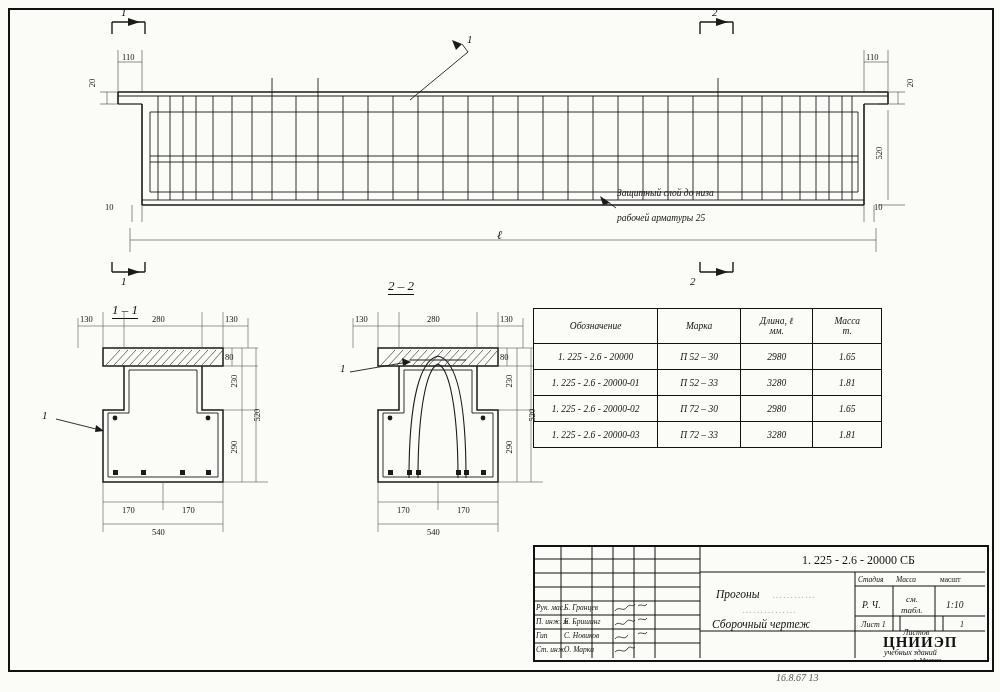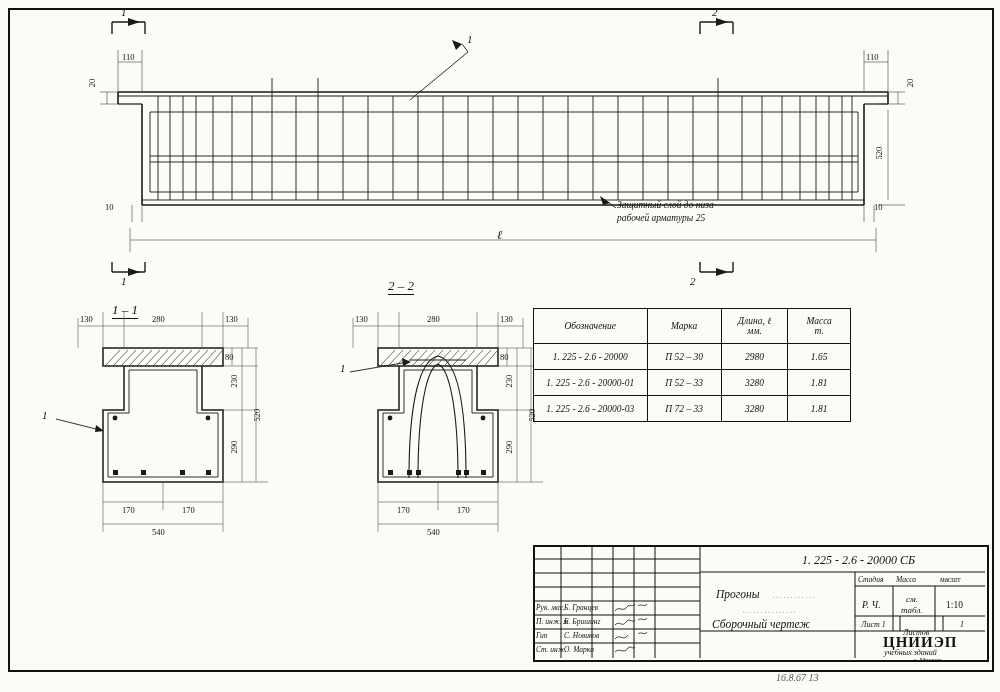--- a/index.html
+++ b/index.html
@@ -169,21 +169,21 @@
   <div class="dim" style="left:105px;top:202px;">10</div>
   <div class="dim" style="left:874px;top:202px;">10</div>
   <div class="dim txt-i" style="left:497px;top:228px;font-size:12px;">ℓ</div>
 
   <div class="txt txt-i" style="left:467px;top:33px;font-size:11px;">1</div>
   <div class="txt txt-i" style="left:121px;top:6px;font-size:11px;">1</div>
   <div class="txt txt-i" style="left:121px;top:275px;font-size:11px;">1</div>
   <div class="txt txt-i" style="left:712px;top:6px;font-size:11px;">2</div>
   <div class="txt txt-i" style="left:690px;top:275px;font-size:11px;">2</div>
 
-  <div class="txt txt-i" style="left:617px;top:200px;font-size:9.5px;">Защитный слой до низа</div>
+  <div class="txt txt-i" style="left:617px;top:188px;font-size:9.5px;">Защитный слой до низа</div>
   <div class="txt txt-i" style="left:617px;top:213px;font-size:9.5px;">рабочей арматуры 25</div>
 
   <div class="sec-title" style="left:112px;top:260px;margin-top:42px;"><u>1 – 1</u></div>
 
   <svg width="1000" height="692">
 
     <g stroke="#1a1a1a" fill="none" stroke-width="1.5">
 
       <rect x="103" y="348" width="120" height="18"></rect>
 
@@ -347,21 +347,21 @@
   <div class="dim" style="left:500px;top:314px;">130</div>
   <div class="dim" style="left:500px;top:352px;">80</div>
   <div class="dim" style="left:503px;top:376px;transform:rotate(-90deg);">230</div>
   <div class="dim" style="left:526px;top:410px;transform:rotate(-90deg);">520</div>
   <div class="dim" style="left:503px;top:442px;transform:rotate(-90deg);">290</div>
   <div class="dim" style="left:397px;top:505px;">170</div>
   <div class="dim" style="left:457px;top:505px;">170</div>
   <div class="dim" style="left:427px;top:527px;">540</div>
   <div class="txt txt-i" style="left:340px;top:362px;font-size:11px;">1</div>
 
-  <table class="tbl" style="left:533px;top:308px;width:318px;">
+  <table class="tbl" style="left:533px;top:308px;width:349px;">
     <thead>
       <tr>
         <th style="width:135px;height:30px;">Обозначение</th>
         <th style="width:88px;">Марка</th>
         <th style="width:75px;">
           <span>Длина, ℓ</span><br>
           <span>мм.</span>
         </th>
         <th style="width:70px;">
           <span>Масса</span><br>
@@ -376,20 +376,26 @@
         <td>2980</td>
         <td>1.65</td>
       </tr>
       <tr style="height:26px;">
         <td>1. 225 - 2.6 - 20000-01</td>
         <td>П 52 – 33</td>
         <td>3280</td>
         <td>1.81</td>
       </tr>
       <tr style="height:26px;">
+        <td>1. 225 - 2.6 - 20000-02</td>
+        <td>П 72 – 30</td>
+        <td>2980</td>
+        <td>1.65</td>
+      </tr>
+      <tr style="height:26px;">
         <td>1. 225 - 2.6 - 20000-03</td>
         <td>П 72 – 33</td>
         <td>3280</td>
         <td>1.81</td>
       </tr>
     </tbody>
   </table>
 
   <div class="stampbox" style="left:533px;top:545px;width:452px;height:113px;"></div>
 
@@ -440,35 +446,35 @@
       <path d="M615 611 c4 -6 8 2 12 -4 c3 -4 6 1 8 -3"></path>
       <path d="M615 625 c5 -5 7 3 11 -3 c4 -5 7 2 9 -2"></path>
       <path d="M615 639 c4 -6 9 3 13 -4"></path>
       <path d="M615 652 c5 -5 9 3 13 -4 c3 -3 5 2 7 -1"></path>
       <path d="M638 606 c3 -3 6 2 9 -2"></path>
       <path d="M638 620 c3 -3 7 2 9 -2"></path>
       <path d="M638 634 c3 -3 7 2 9 -2"></path>
     </g>
   </svg>
 
-  <div class="txt" style="left:802px;top:553px;font-size:12px;font-style:italic;">1. 225 - 2.6 - 20000 СБ</div>
+  <div class="txt" style="left:802px;top:553px;font-size:12px;">1. 225 - 2.6 - 20000 СБ</div>
 
   <div class="txt" style="left:716px;top:588px;font-size:11.5px;font-style:italic;">Прогоны</div>
   <div class="txt" style="left:712px;top:618px;font-size:11.5px;font-style:italic;">Сборочный чертеж</div>
   <div class="watermark" style="left:772px;top:589px;">…………</div>
   <div class="watermark" style="left:742px;top:604px;">……………</div>
 
   <div class="txt" style="left:858px;top:575px;font-size:7.5px;font-style:italic;">Стадия</div>
   <div class="txt" style="left:896px;top:575px;font-size:7.5px;font-style:italic;">Масса</div>
   <div class="txt" style="left:940px;top:575px;font-size:7.5px;">масшт</div>
 
   <div class="txt" style="left:862px;top:600px;font-size:9.5px;font-style:italic;">Р. Ч.</div>
   <div class="txt" style="left:906px;top:594px;font-size:9px;font-style:italic;">см.</div>
   <div class="txt" style="left:901px;top:605px;font-size:9px;font-style:italic;">табл.</div>
-  <div class="txt" style="left:946px;top:600px;font-size:9.5px;">1:10</div>
+  <div class="txt" style="left:946px;top:600px;font-size:9.5px;font-style:italic;">1:10</div>
 
   <div class="txt" style="left:861px;top:620px;font-size:8px;font-style:italic;">Лист 1</div>
   <div class="txt" style="left:903px;top:620px;font-size:8px;font-style:italic;margin-top:8px;">Листов</div>
   <div class="txt" style="left:960px;top:620px;font-size:8px;font-style:italic;">1</div>
 
   <div class="txt txt-b" style="left:883px;top:634px;font-size:15px;letter-spacing:1px;">ЦНИИЭП</div>
   <div class="txt" style="left:884px;top:648px;font-size:8px;font-style:italic;">учебных зданий</div>
   <div class="txt" style="left:913px;top:656px;font-size:7px;font-style:italic;">г. Москва</div>
 
   <div class="txt" style="left:776px;top:672px;font-size:10px;font-style:italic;color:#555;">16.8.67      13</div>

